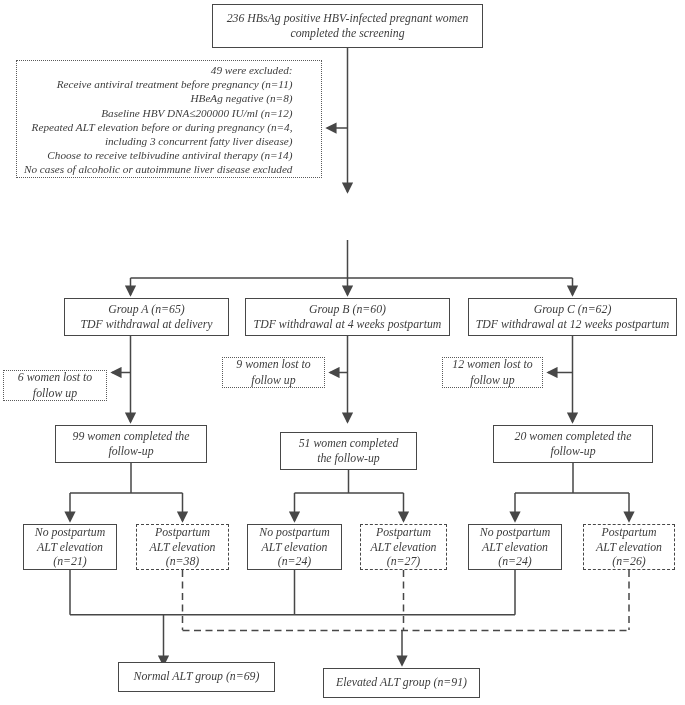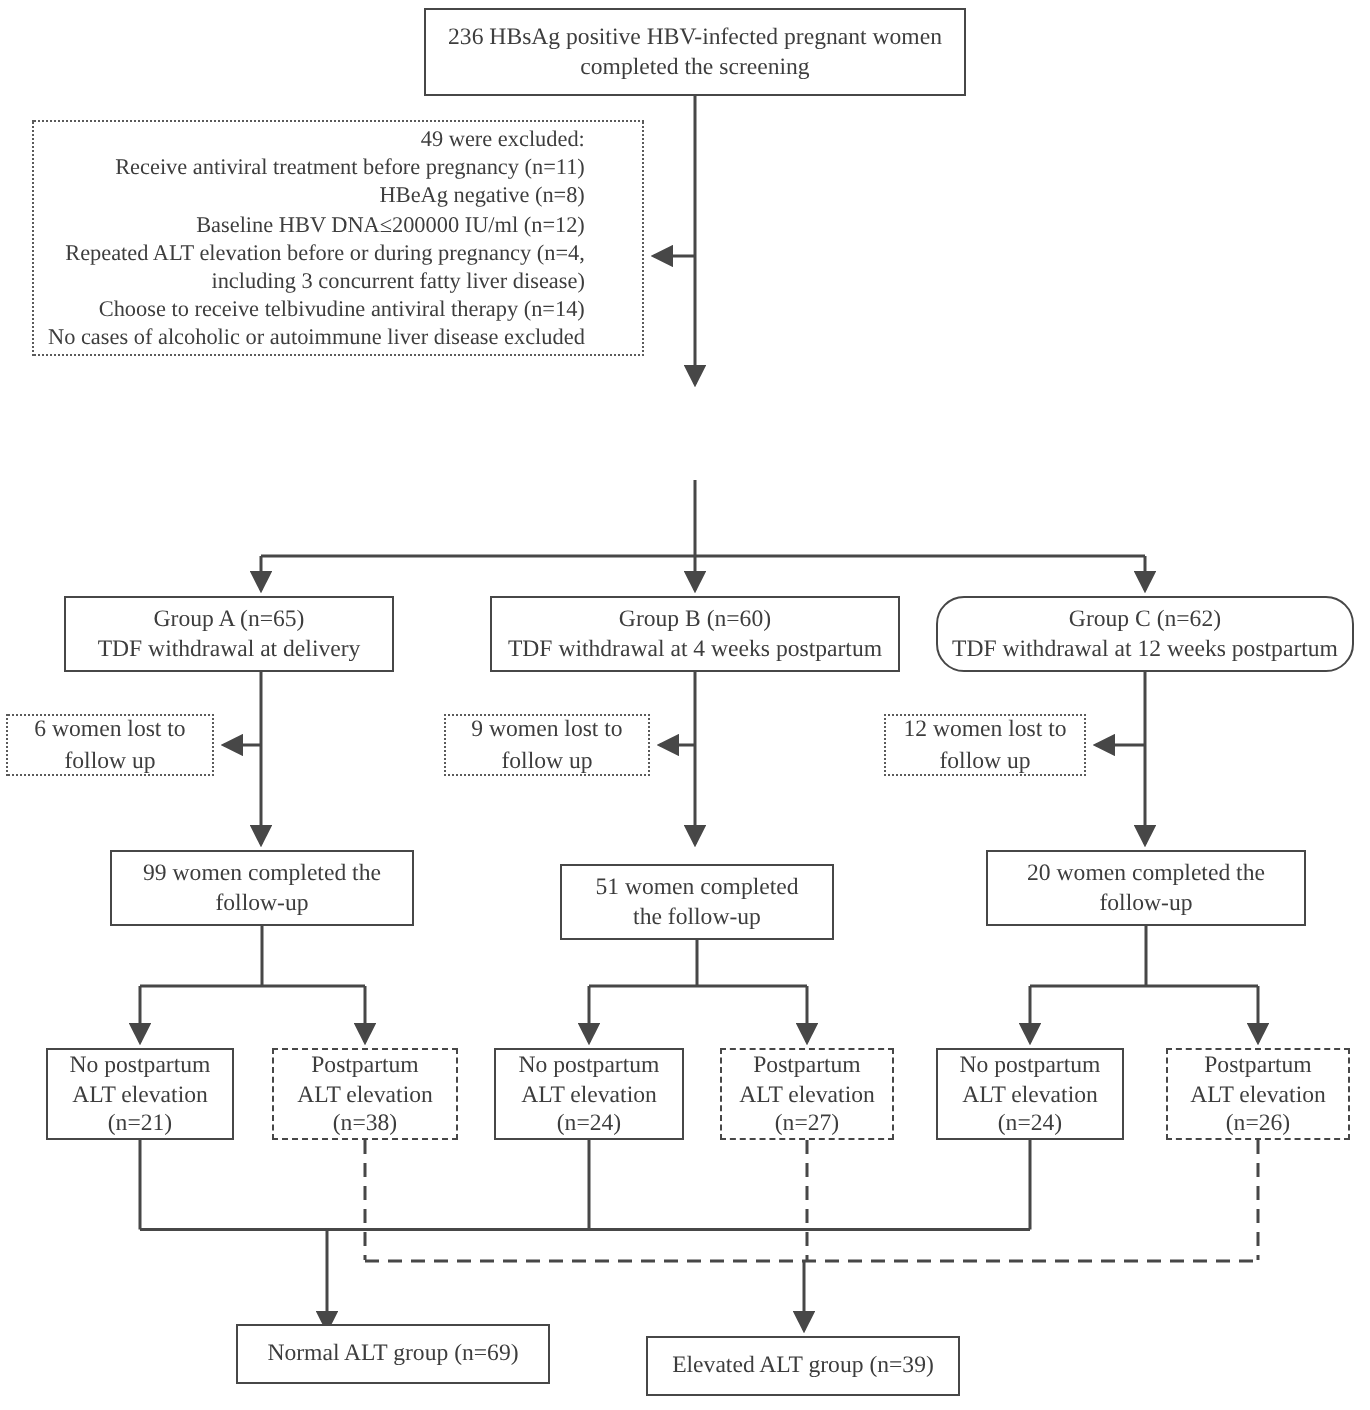--- a/index.html
+++ b/index.html
@@ -1,19 +1,20 @@
 <!DOCTYPE html>
 <html style="--line: #474747; --text: #3d3d3d;"><head>
 <meta charset="utf-8">
 <style>
   html,body { margin:0; padding:0; background:#ffffff; }
   .canvas {
     position:relative; width:685px; height:705px; background:#fff;
     font-family:"Liberation Serif","DejaVu Serif",serif;
     color:var(--text,#3d3d3d);
+    font-style:italic;
   }
   svg.wires { position:absolute; left:0; top:0; width:685px; height:705px; }
   .wire { stroke:var(--line,#474747); stroke-width:1.5; fill:none; }
   .wire.dashedw { stroke-dasharray:7 4.5; }
   .arw-head { fill:var(--line,#474747); }
 
   .box {
     position:absolute; box-sizing:border-box; background:#fff;
     border:1.5px solid var(--line,#474747);
     display:flex; align-items:center; justify-content:center;
@@ -24,24 +25,24 @@
   .box.dashed { border:1.5px dashed var(--line,#474747); }
   .box.leftalign {
     align-items:flex-start; justify-content:flex-start; text-align:left;
     font-size:11.2px; line-height:14.2px; padding:2px 4px 2px 7px;
   }
   .box.threeline { line-height:14.8px; }
 
   #n-screening  { left:212px; top:4px;   width:271px; height:44px; }
   #n-excluded   { left:16px;  top:60px;  width:306px; height:118px;text-align:right; }
   #n-enrolled   { left:212px; top:195px; width:277px; height:45px; }
-  #n-group-a    { left:32px;  top:298px; width:165px; height:38px; }
+  #n-group-a    { left:64px;  top:298px; width:165px; height:38px; }
   #n-group-b    { left:245px; top:298px; width:205px; height:38px; }
-  #n-group-c    { left:468px; top:298px; width:209px; height:38px;border-radius:14px; }
-  #n-lost-a     { left:3px;   top:357px; width:104px; height:31px; }
+  #n-group-c    { left:468px; top:298px; width:209px; height:38px; }
+  #n-lost-a     { left:3px;   top:370px; width:104px; height:31px; }
   #n-lost-b     { left:222px; top:357px; width:103px; height:31px; }
   #n-lost-c     { left:442px; top:357px; width:101px; height:31px; }
   #n-completed-a{ left:55px;  top:425px; width:152px; height:38px; }
   #n-completed-b{ left:280px; top:432px; width:137px; height:38px; }
   #n-completed-c{ left:493px; top:425px; width:160px; height:38px; }
   #n-noalt-a    { left:23px;  top:524px; width:94px;  height:46px; }
   #n-alt-a      { left:136px; top:524px; width:93px;  height:46px; }
   #n-noalt-b    { left:247px; top:524px; width:95px;  height:46px; }
   #n-alt-b      { left:360px; top:524px; width:87px;  height:46px; }
   #n-noalt-c    { left:468px; top:524px; width:94px;  height:46px; }
@@ -139,15 +140,15 @@
 ALT elevation
 (n=27)</div>
   <div class="box threeline" id="n-noalt-c">No postpartum
 ALT elevation
 (n=24)</div>
   <div class="box threeline dashed" id="n-alt-c">Postpartum
 ALT elevation
 (n=26)</div>
 
   <div class="box" id="n-normal">Normal ALT group (n=69)</div>
-  <div class="box" id="n-elevated">Elevated ALT group (n=39)</div>
+  <div class="box" id="n-elevated">Elevated ALT group (n=91)</div>
 
 </div>
 
 </body></html>

